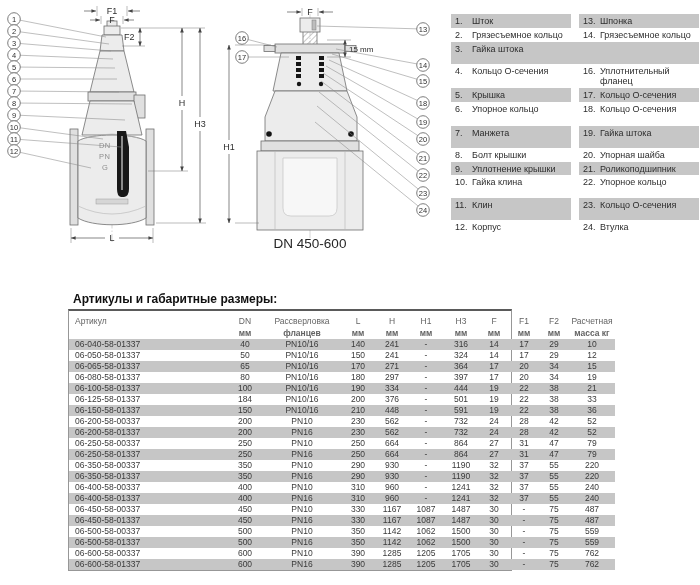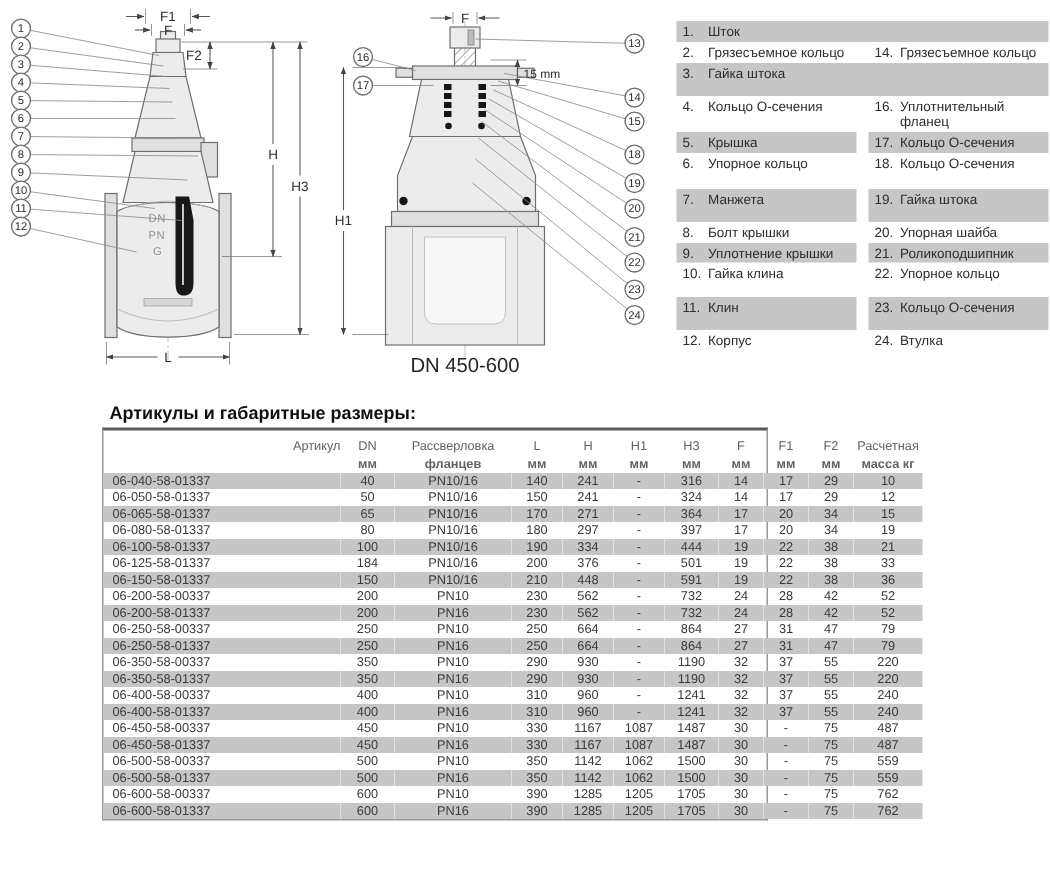--- a/index.html
+++ b/index.html
@@ -31,30 +31,30 @@
   .pl-row{display:flex;gap:8px;}
   .pl-cell{flex:1;display:flex;align-items:flex-start;
            padding:2px 2px 1px 4px;min-height:10px;box-sizing:border-box;}
   .pl-row.shaded .pl-cell{background:var(--shade,#c6c6c6);}
   .pl-row.tall .pl-cell{min-height:22px;}
   .pl-row.tall2 .pl-cell{min-height:24px;}
   .pl-num{width:17px;flex:none;}
   .pl-label{flex:1;line-height:1.2;max-width:102px;}
 
   
-  .bottom{position:absolute;left:68px;top:268px;width:444px;}
+  .bottom{position:absolute;left:68px;top:292px;width:444px;}
   .bt-title{font-size:12px;font-weight:bold;color:#101010;margin:0 0 3px 5px;}
   .bt-wrap{border:1px solid #979797;border-top:2px solid #5a5a5a;}
   .bt-wrap table{border-collapse:collapse;width:100%;table-layout:fixed;}
   .bt-wrap th{font-weight:normal;color:#636363;font-size:8.5px;padding:0;
               vertical-align:top;text-align:center;}
   .bt-wrap th .hl1{padding-top:4px;line-height:12px;}
   .bt-wrap th .hl2{line-height:12px;height:12px;font-weight:bold;}
   .bt-wrap th.first{text-align:left;}
-  .bt-wrap th.first .hl1{padding-left:6px;text-align:right;}
+  .bt-wrap th.first .hl1{padding-left:6px;}
   .bt-wrap td{font-size:8.5px;color:#3a3a3a;text-align:center;height:11px;
               line-height:11px;padding:0;white-space:nowrap;overflow:hidden;}
   .bt-wrap td.first{text-align:left;padding-left:6px;}
   .bt-wrap tr.shaded td{background:var(--shade,#c6c6c6);}
 </style>
 </head>
 <body>
 
 <div class="page">
 
@@ -261,20 +261,24 @@
         <text x="27" y="59.6" class="callout-t">17</text>
       </g>
   </svg>
 
   <div class="parts-list" id="parts-list">
       <div class="pl-row shaded">
         <div class="pl-cell">
           <span class="pl-num">1.</span>
           <span class="pl-label">Шток</span>
         </div>
+        <div class="pl-cell">
+          <span class="pl-num">13.</span>
+          <span class="pl-label">Шпонка</span>
+        </div>
       </div>
       <div class="pl-row ">
         <div class="pl-cell">
           <span class="pl-num">2.</span>
           <span class="pl-label">Грязесъемное кольцо</span>
         </div>
         <div class="pl-cell">
           <span class="pl-num">14.</span>
           <span class="pl-label">Грязесъемное кольцо</span>
         </div>

